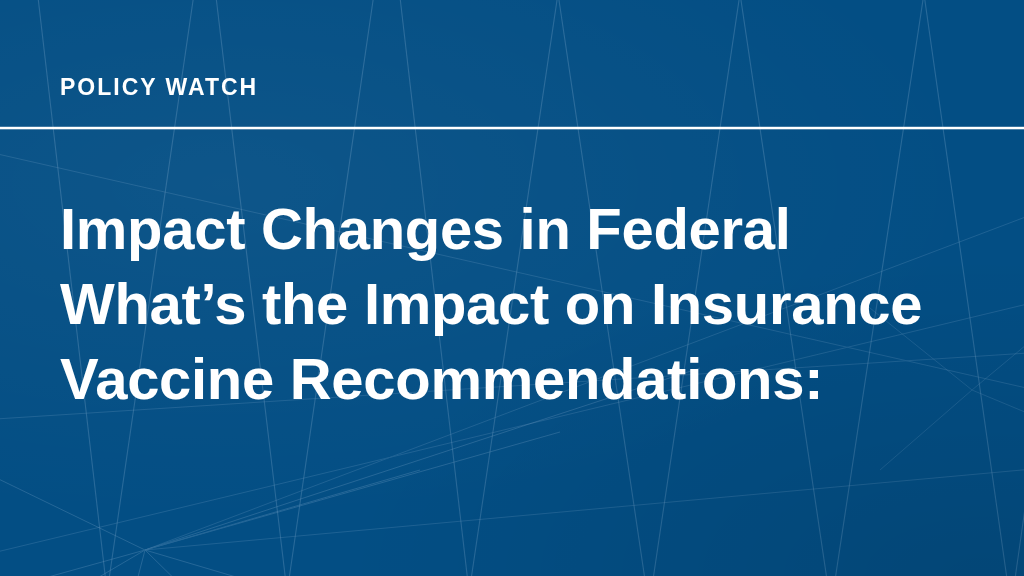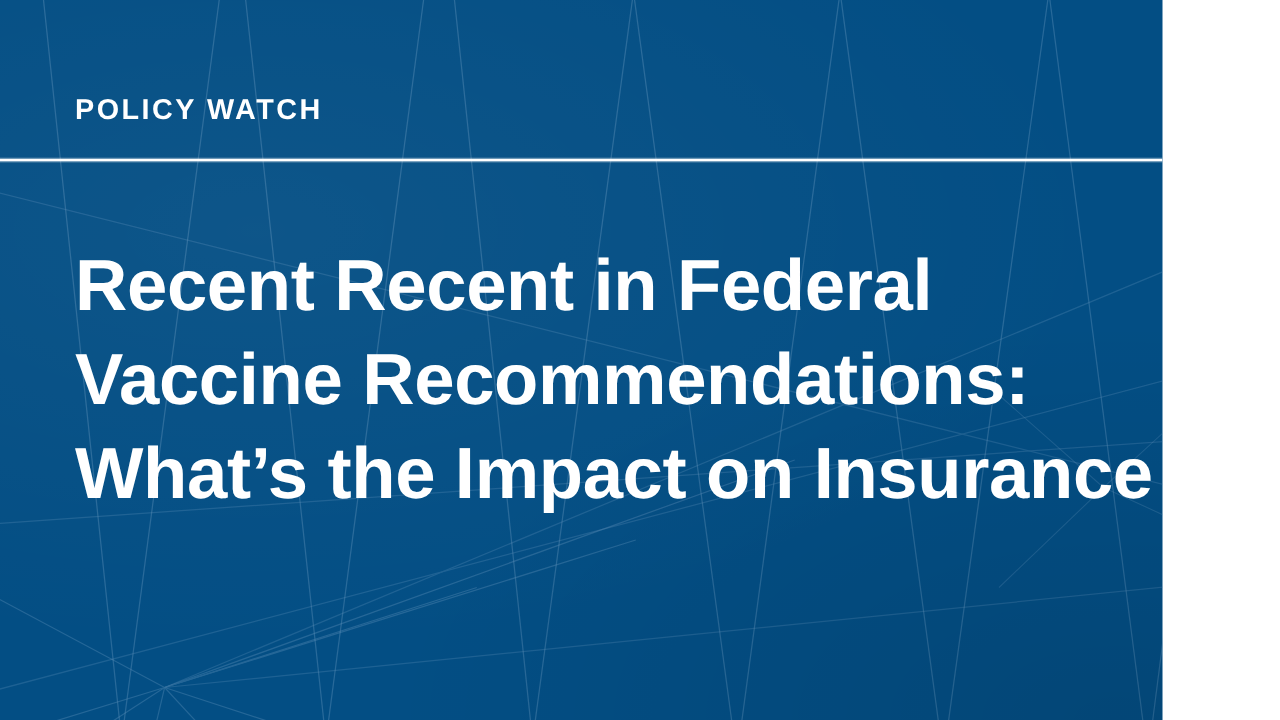--- a/index.html
+++ b/index.html
@@ -4,21 +4,21 @@
 <title>Policy Watch Title Card</title>
 <style>
   html, body {
     margin: 0;
     padding: 0;
     background: #ffffff;
   }
 
   .card {
     position: relative;
-    width: 930px;
+    width: 1024px;
     height: 576px;
     overflow: hidden;
     background: #034E84;
     font-family: "Liberation Sans", sans-serif;
     -webkit-font-smoothing: antialiased;
   }
 
   
   .bg-pattern {
     position: absolute;
@@ -141,19 +141,19 @@
   <div class="bg-vignette"></div>
 
   <div class="eyebrow-wrap">
     <p class="eyebrow">POLICY WATCH</p>
   </div>
 
   <div class="divider"></div>
 
   <div class="headline-wrap">
     <h1 class="headline">
-      <span class="line">Recent Recent in Federal</span>
+      <span class="line">Impact Changes in Federal</span>
+      <span class="line">What’s the Impact on Insurance</span>
       <span class="line">Vaccine Recommendations:</span>
-      <span class="line">What’s the Impact on Insurance</span>
     </h1>
   </div>
 
 </div>
 
 </body></html>

